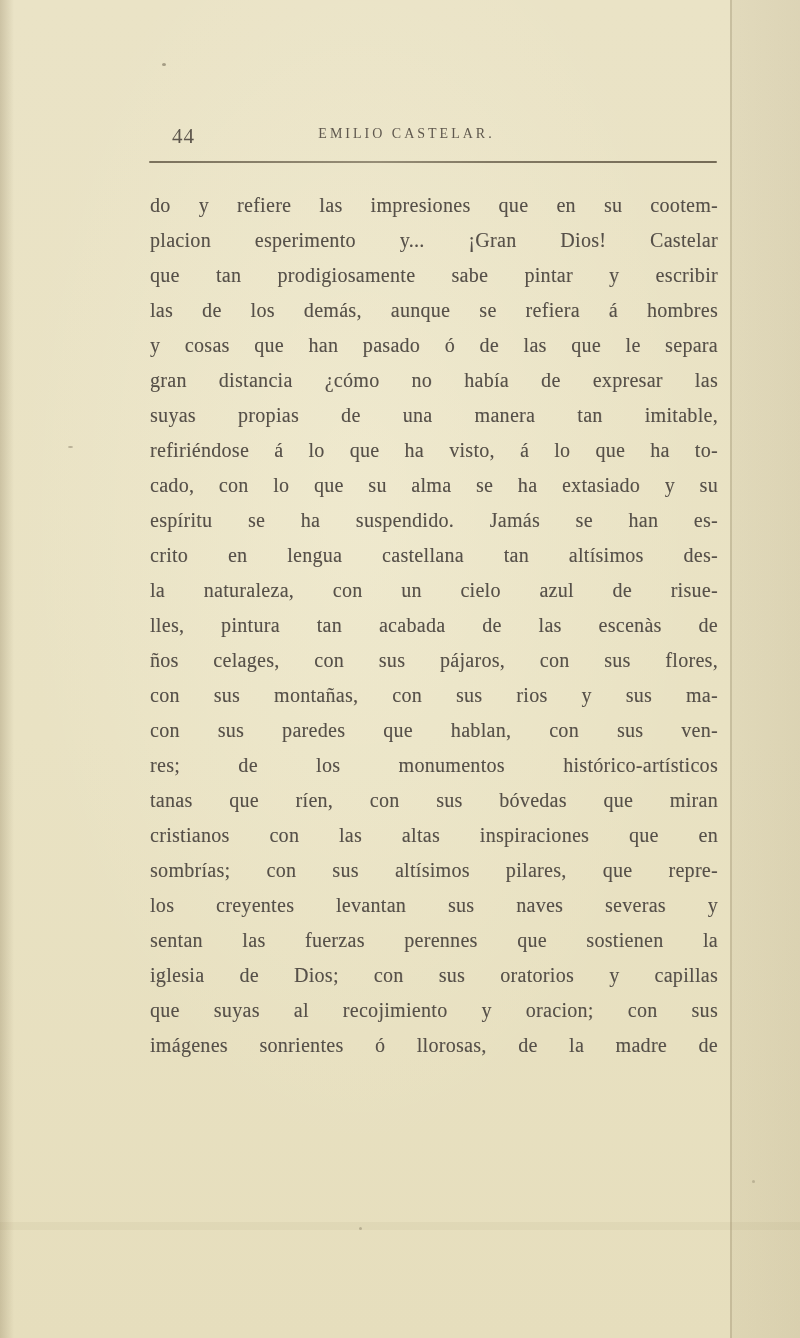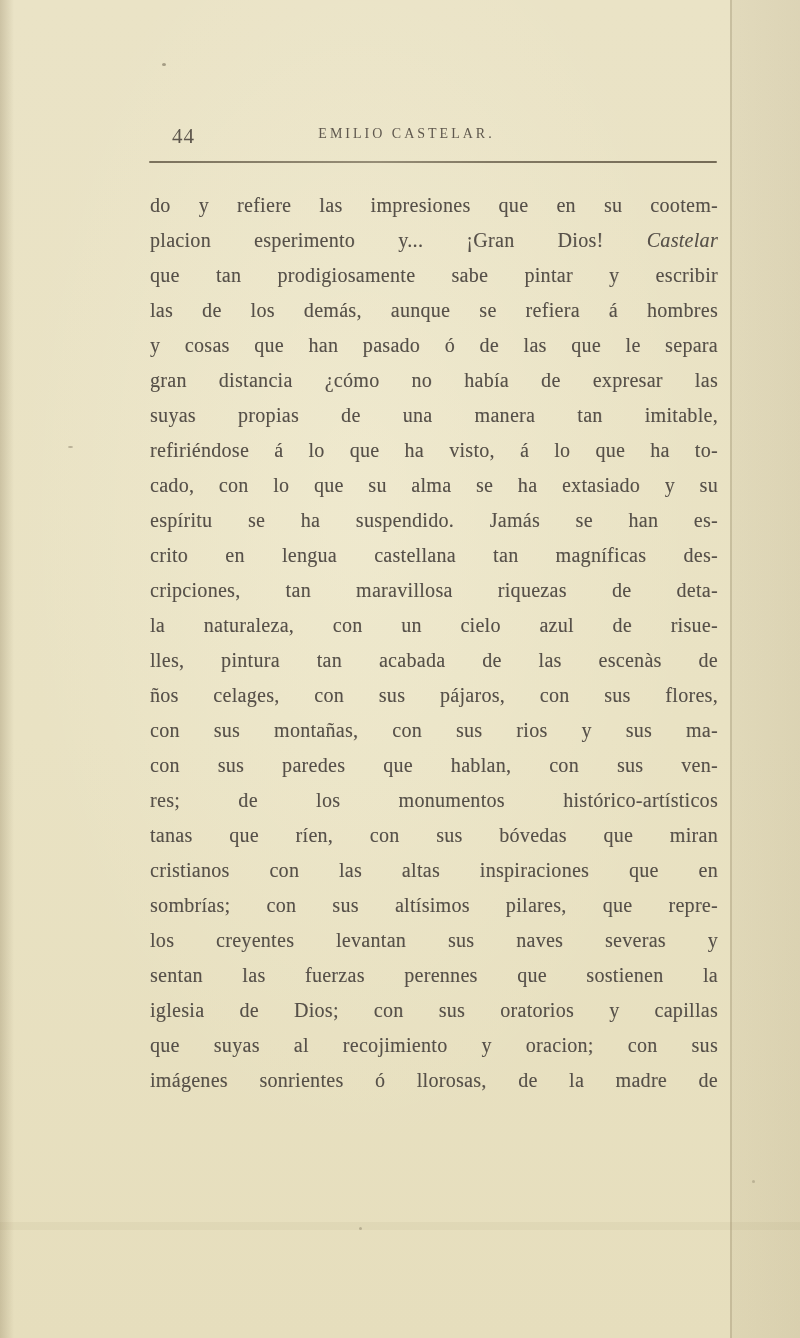--- a/index.html
+++ b/index.html
@@ -70,21 +70,21 @@
     letter-spacing: 0.3px;
     text-shadow: 0.3px 0.3px 0 rgba(86,79,69,0.30);
   }
   .line {
     height: 35px; line-height: 35px;
     text-align: justify;
     text-align-last: justify;
     white-space: normal;
     overflow: hidden;
   }
-  .line .italic { font-style: italic; }
+  .line .italic { }
 </style>
 </head>
 <body>
 
 <div class="page">
 
   <div class="edge-left"></div>
   <div class="edge-right-line"></div>
   <div class="edge-right-shade"></div>
   <div class="streak"></div>
@@ -105,22 +105,21 @@
     <div class="line"><span>placion esperimento y... ¡Gran Dios!</span>
       <span class="italic">Castelar</span></div>
     <div class="line">que tan prodigiosamente sabe pintar y escribir</div>
     <div class="line">las de los demás, aunque se refiera á hombres</div>
     <div class="line">y cosas que han pasado ó de las que le separa</div>
     <div class="line">gran distancia ¿cómo no había de expresar las</div>
     <div class="line">suyas propias de una manera tan imitable,</div>
     <div class="line">refiriéndose á lo que ha visto, á lo que ha to-</div>
     <div class="line">cado, con lo que su alma se ha extasiado y su</div>
     <div class="line">espíritu se ha suspendido. Jamás se han es-</div>
-    <div class="line">crito en lengua castellana tan magníficas des-</div>
-    <div class="line">cripciones, tan maravillosa riquezas de deta-</div>
+    <div class="line">crito en lengua castellana tan altísimos des-</div>
     <div class="line">la naturaleza, con un cielo azul de risue-</div>
     <div class="line">lles, pintura tan acabada de las escenàs de</div>
     <div class="line">ños celages, con sus pájaros, con sus flores,</div>
     <div class="line">con sus montañas, con sus rios y sus ma-</div>
     <div class="line">con sus paredes que hablan, con sus ven-</div>
     <div class="line">res; de los monumentos histórico-artísticos</div>
     <div class="line">tanas que ríen, con sus bóvedas que miran</div>
     <div class="line">cristianos con las altas inspiraciones que en</div>
     <div class="line">sombrías; con sus altísimos pilares, que repre-</div>
     <div class="line">los creyentes levantan sus naves severas y</div>

